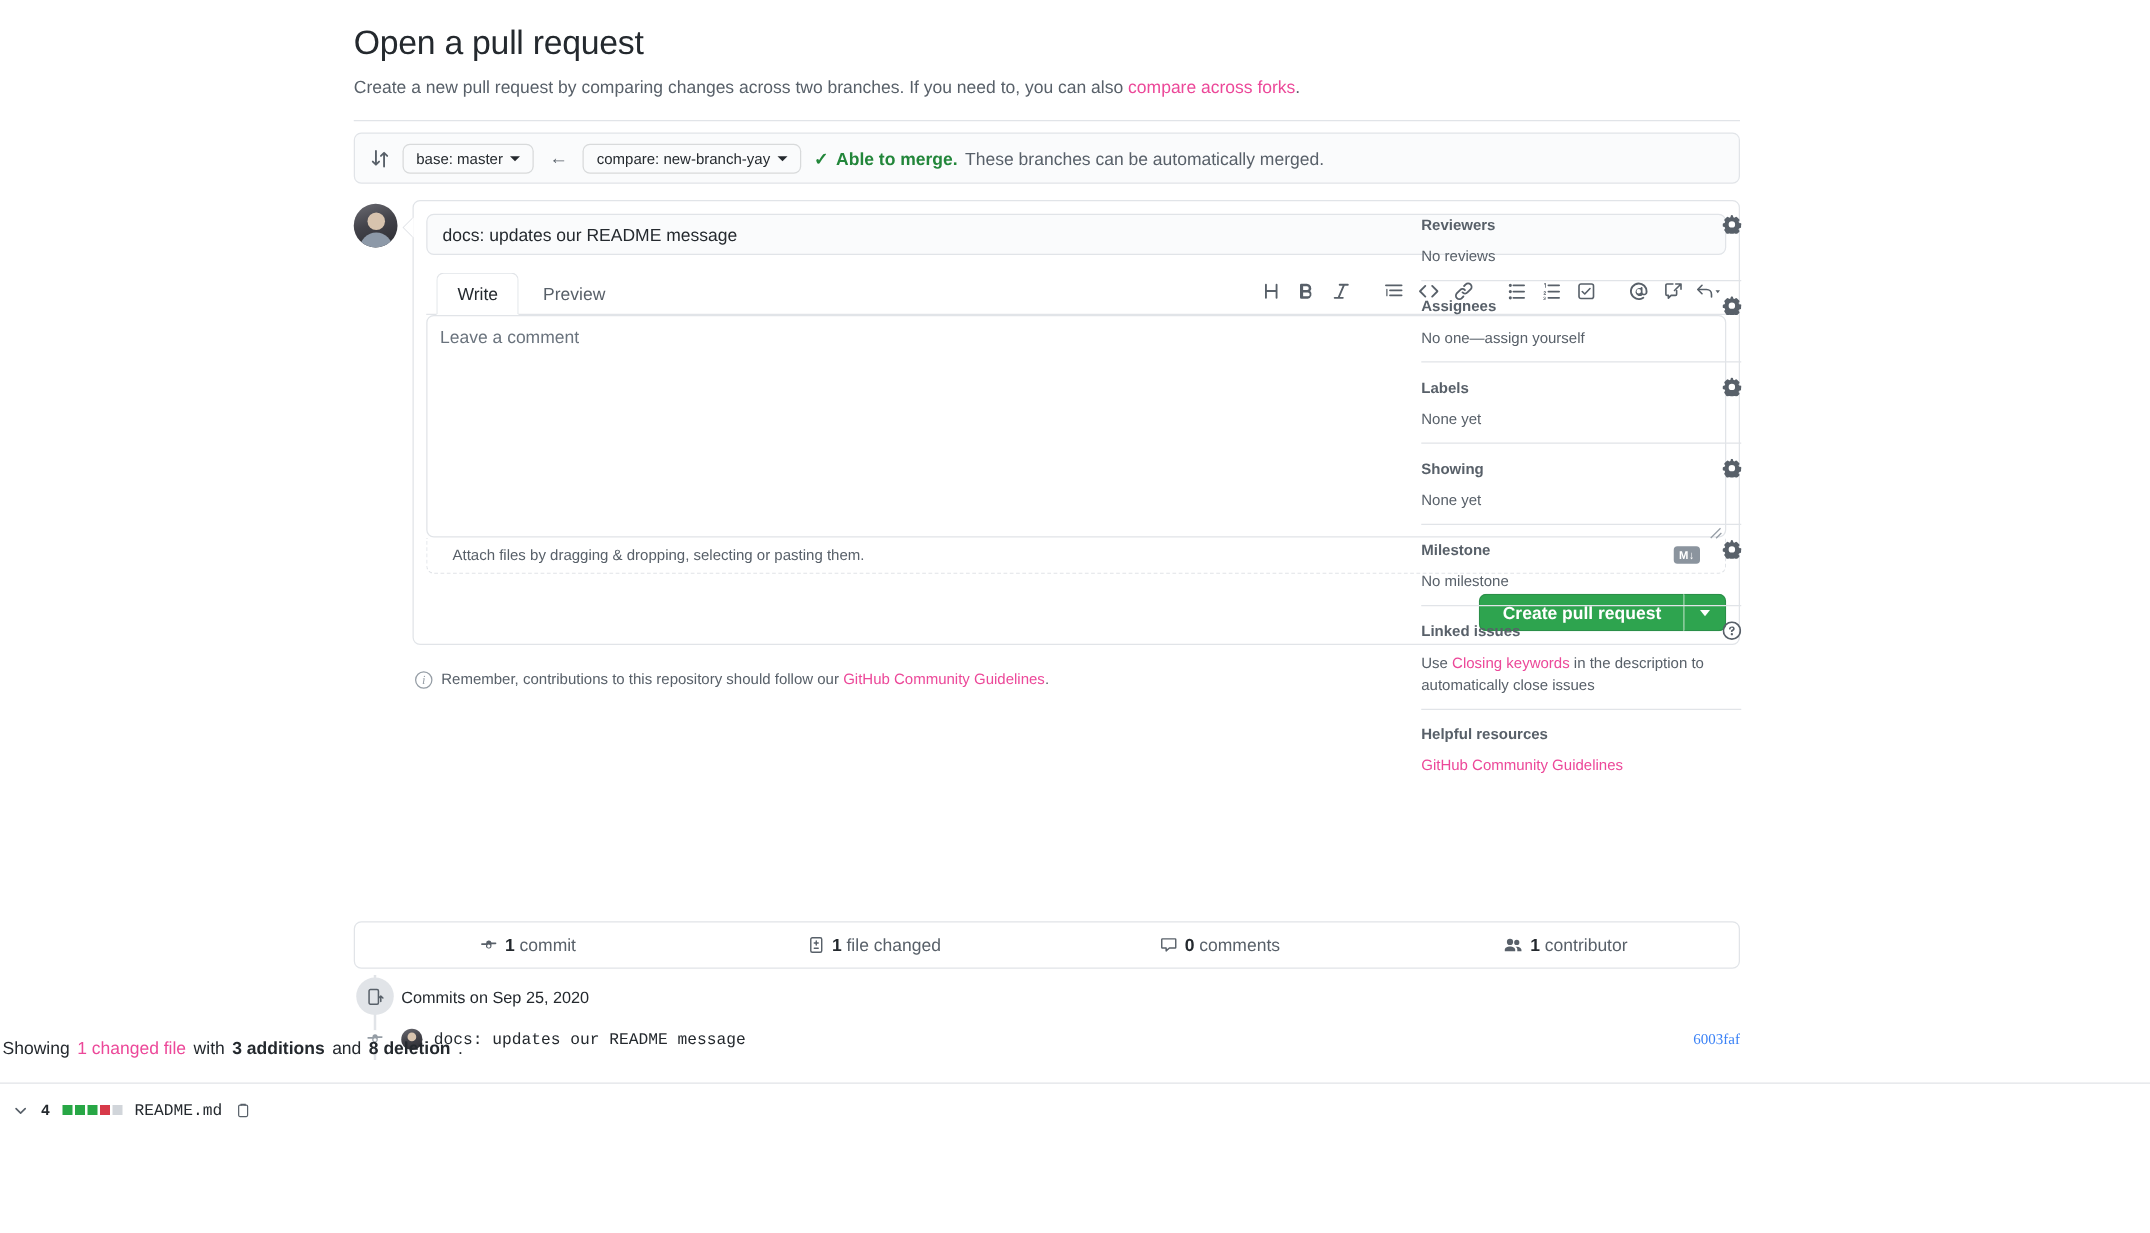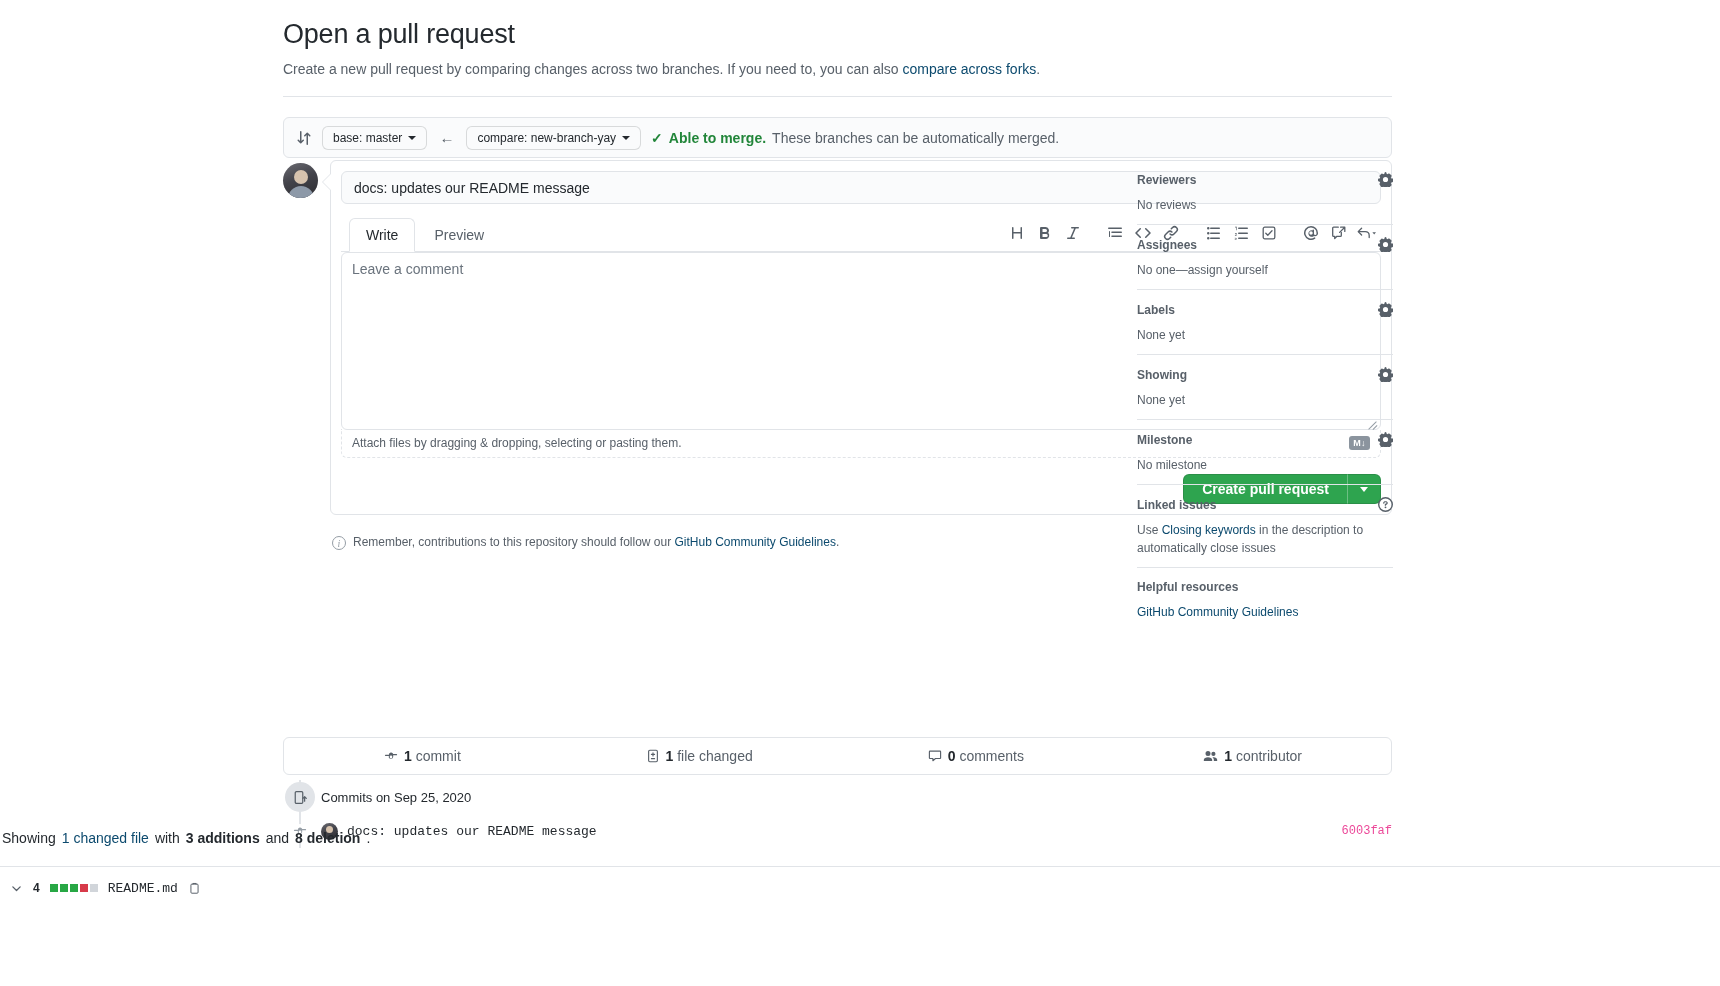--- a/index.html
+++ b/index.html
@@ -13,29 +13,29 @@
   }
   .page { width: 1720px; height: 758px; position: relative; }
 
   
   .header-wrap { padding: 18px 0 0 283px; }
   .page-title {
     font-size: 27px; font-weight: 400; color: #24292e;
     letter-spacing: -0.2px; margin: 0 0 9px 0; line-height: 1.2;
   }
   .page-sub { font-size: 14px; color: #586069; line-height: 1.5; }
-  .lnk { color: #0c4a6e; text-decoration: none; }
+  .lnk { color: #ec4899; text-decoration: none; }
   .hr-main {
     margin: 16px 283px 0 283px; height: 1px; background: #e1e4e8; border: 0;
     width: 1109px;
   }
 
   
   .branch-bar {
-    position: absolute; left: 283px; top: 117px;
+    position: absolute; left: 283px; top: 106px;
     width: 1109px; height: 41px;
     background: #fafbfc; border: 1px solid #e1e4e8; border-radius: 6px;
     display: flex; align-items: center; padding: 0 12px; gap: 10px;
   }
   .compare-icon { color: #586069; display: flex; align-items: center; }
   .branch-btn {
     display: inline-flex; align-items: center; gap: 6px;
     background: #fafbfc; border: 1px solid rgba(27,31,35,0.15);
     border-radius: 6px; padding: 4px 10px;
     font-size: 12px; color: #24292e; cursor: pointer; white-space: nowrap;
@@ -131,21 +131,21 @@
   }
   .resize-grip i {
     position: absolute; right: 0; height: 1px; background: #959da5; transform: rotate(-45deg);
   }
   .resize-grip i:nth-child(1) { width: 11px; bottom: 3px; right: -1px; }
   .resize-grip i:nth-child(2) { width: 6px;  bottom: 1px; right: -1px; }
 
   .attach-bar {
     border: 1px dashed #e1e4e8; border-top: none;
     border-radius: 0 0 6px 6px;
-    margin-top: -5px; padding: 7px 10px;
+    margin-top: -5px; padding: 7px 20px;
     display: flex; align-items: center; justify-content: space-between;
     font-size: 12px; color: #586069; background: #fff; text-align: right;
   }
   .md-badge {
     background: #8b949e; color: #fff; font-size: 9px; font-weight: bold;
     padding: 2px 4px; border-radius: 3px; letter-spacing: .4px;
     font-family: "Liberation Sans", sans-serif;
   }
 
   .actions-row { display: flex; justify-content: flex-end; margin-top: 16px; }
@@ -230,22 +230,22 @@
   }
   .commit-avatar::after {
     content: ""; position: absolute; left: 50%; top: 18%; width: 7px; height: 7px;
     margin-left: -3.5px; border-radius: 50%; background: #d7c3ae;
   }
   .commit-msg {
     margin-left: 9px; font-size: 13px; color: #24292e;
     font-family: "Liberation Mono", monospace;
   }
   .commit-sha {
-    margin-left: auto; font-size: 12px; color: #ec4899;
-    font-family: Liberation Mono, monospace;
+    margin-left: auto; font-size: 12px; color: #3b82f6;
+    font-family: Liberation Serif, serif;
     text-align: right;
   }
 
   
   .diff-summary {
     position: absolute; left: 0; top: 830px; width: 1720px;
     padding: 0 0 0 0; font-size: 14px; color: #24292e;
     display: flex; align-items: center; gap: 6px; padding-left: 2px;
   }
   .diff-summary b { font-weight: 600; }

